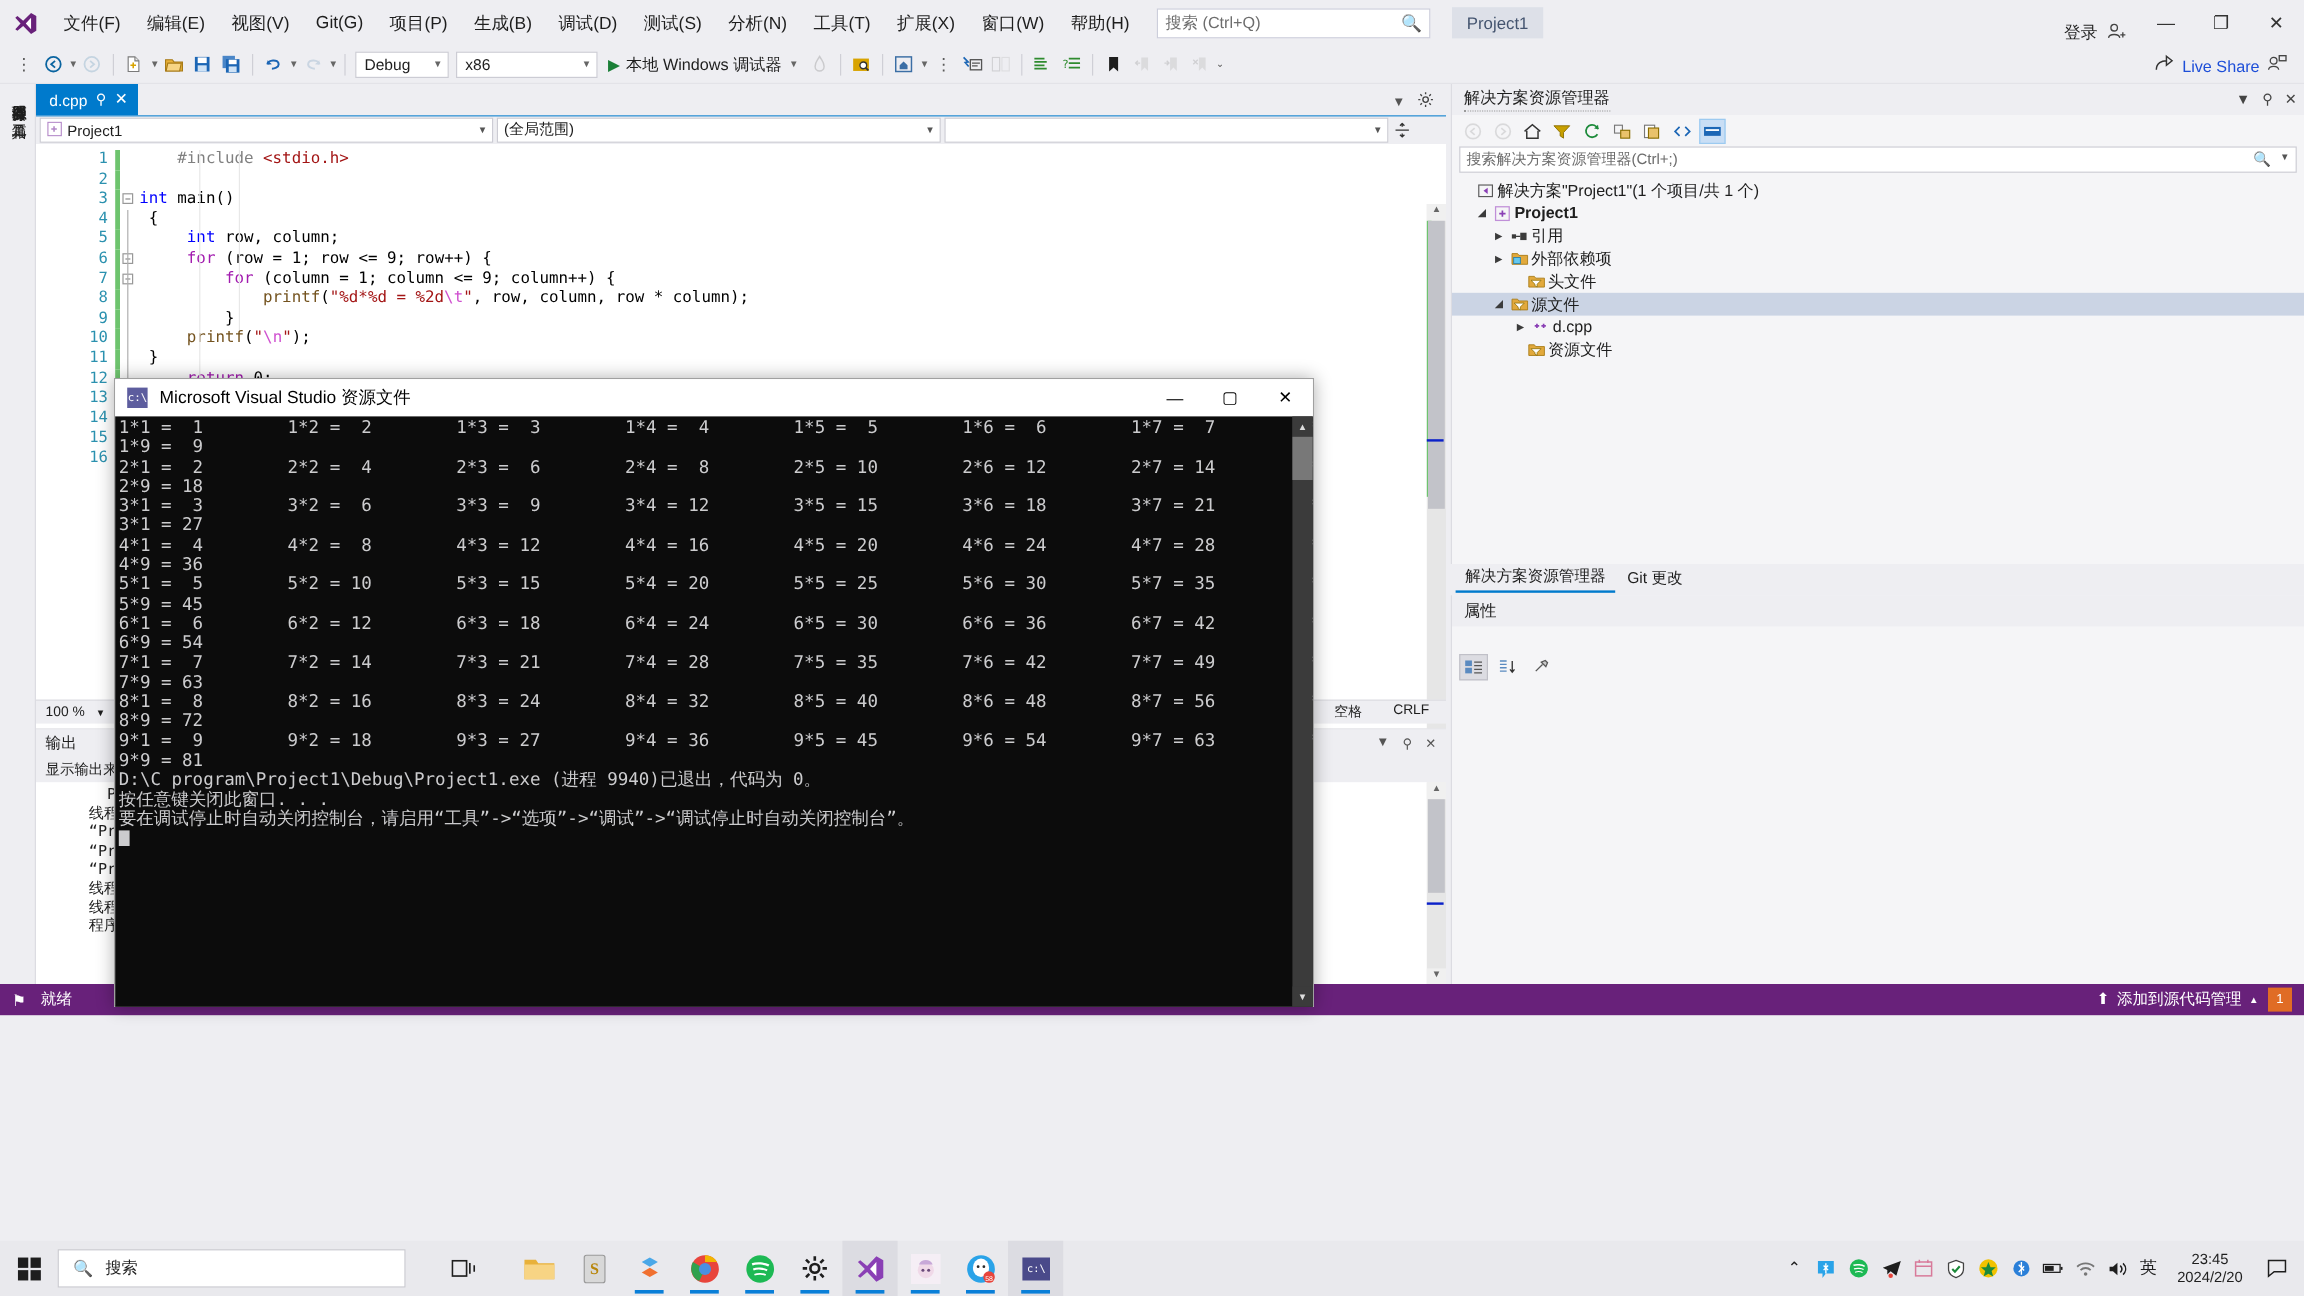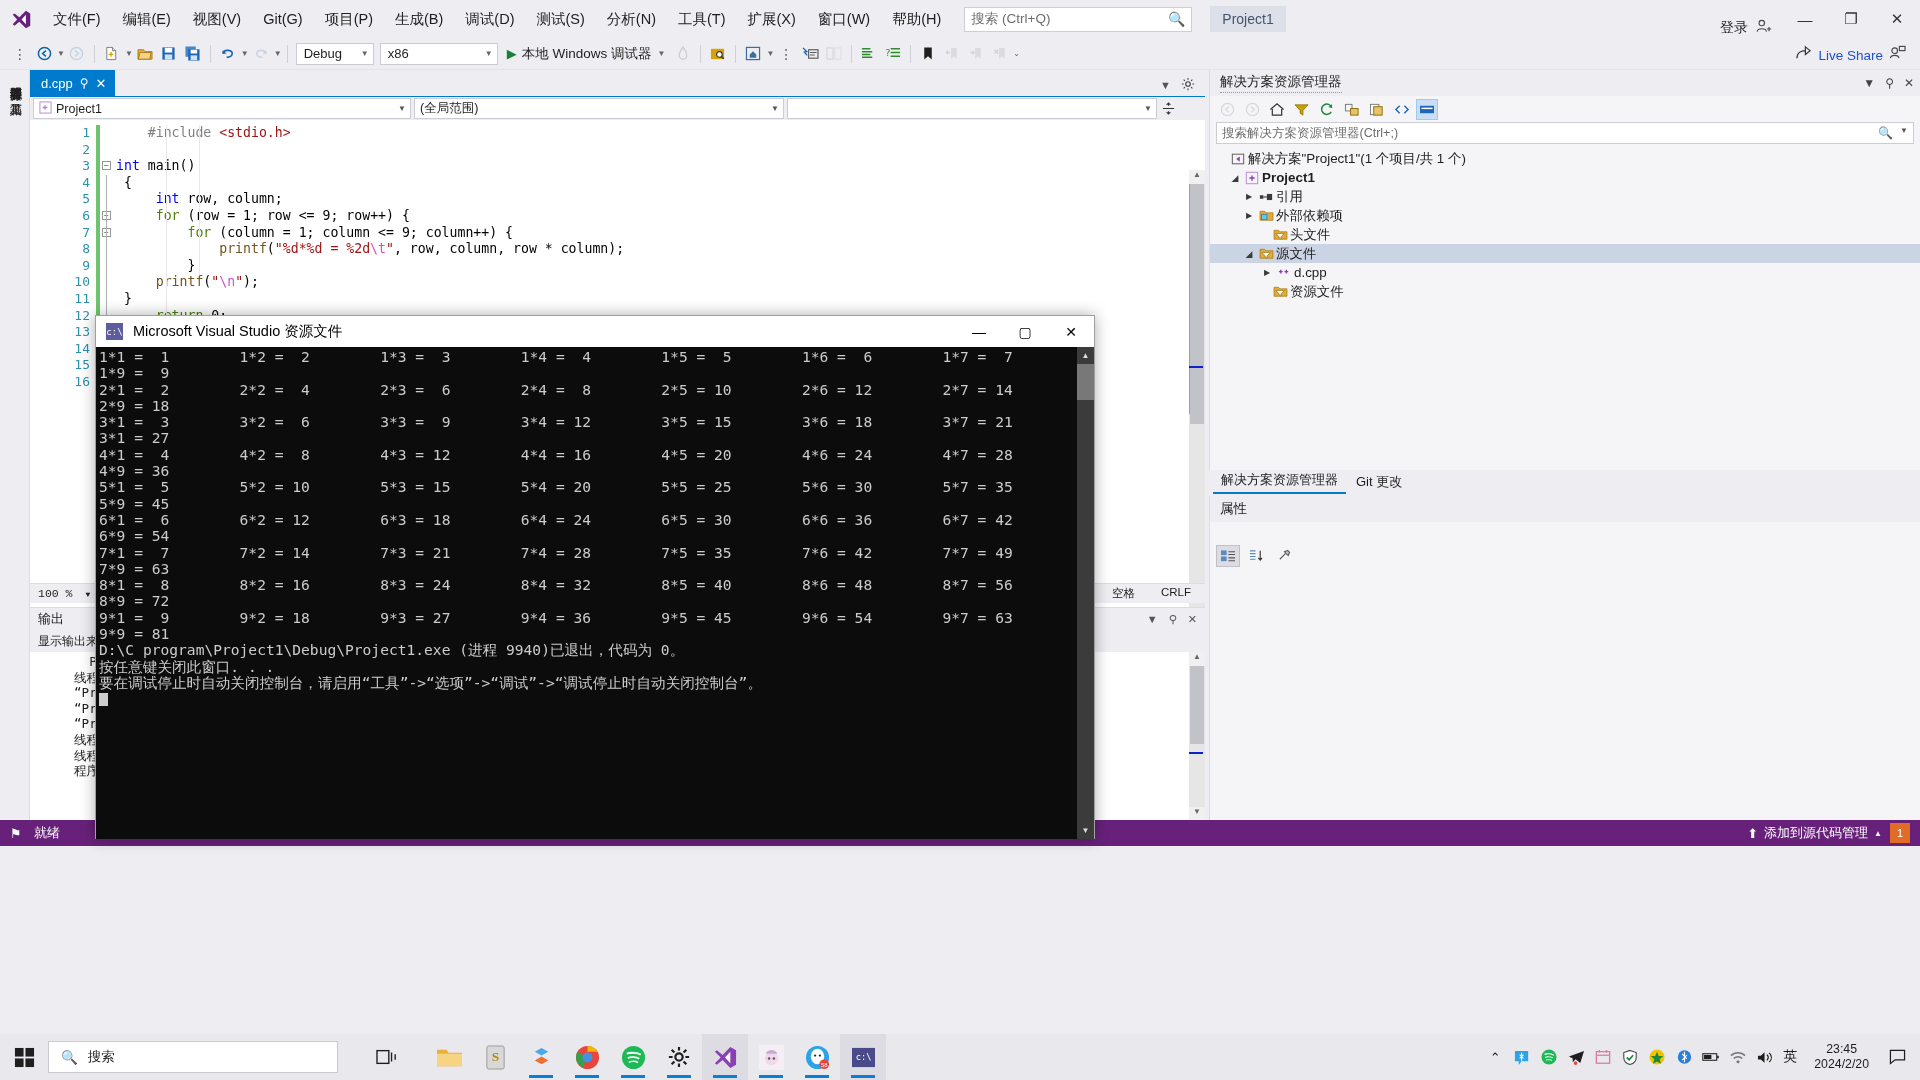--- a/index.html
+++ b/index.html
@@ -99,39 +99,39 @@
   .foldcol { width: 16px; padding-top: 5px; position: relative; }
   .foldbox {
     position: absolute; width: 9px; height: 9px; border: 1px solid #989898; background: #fff;
     font-size: 8px; line-height: 7px; text-align: center; color: #555; font-family: "DejaVu Sans Mono", monospace;
   }
   .codelines { flex: 1; padding-top: 5px; position: relative; }
   .cl {
     font-family: "DejaVu Sans Mono", monospace; font-size: 13.2px;
     height: 16.6px; line-height: 16.6px; white-space: pre; color: #000;
   }
-  .k { color: #0000ff; } .kw { color: #4d7c0f; } .pp { color: #808080; }
+  .k { color: #0000ff; } .kw { color: #a21caf; } .pp { color: #808080; }
   .str { color: #a31515; } .esc { color: #cf4fcf; } .inc { color: #a31515; }
   .fn { color: #74531f; } .num { color: #000; }
   .vstripe { position: absolute; left: 0; top: 5px; width: 1px; background: #e8e8e8; }
 
   
   .edscroll { position: absolute; right: 0; top: 50px; width: 16px; height: 650px; background: #e6e6e6; }
   .edscroll .up, .edscroll .down { height: 14px; text-align: center; font-size: 8px; color: #666; background: #f0f0f0; }
   .edscroll .thumb { position: absolute; top: 14px; left: 1px; width: 14px; height: 240px; background: #c2c3c9; }
   .edscroll .greenmark { position: absolute; left: 0; top: 14px; width: 4px; height: 230px; background: #6ec46e; }
   .edscroll .bluemark { position: absolute; left: 0; top: 196px; width: 14px; height: 2px; background: #0b21c9; }
 
   
   .zoombar {
     position: absolute; left: 30px; top: 583px; width: 1175px; height: 20px;
     background: #eeeef2; display: flex; align-items: center; font-size: 11.5px; color: #1e1e1e;
     border-top: 1px solid #dcdce2;
   }
-  .zoombar .zm { width: 74px; padding-left: 8px; font-family: Liberation Mono, monospace; }
+  .zoombar .zm { width: 74px; padding-left: 8px; }
   .zoombar .right { margin-left: auto; display: flex; gap: 26px; padding-right: 14px; }
 
   
   .outpanel {
     position: absolute; left: 30px; top: 607px; width: 1175px; height: 213px;
     background: #fff; border-top: 1px solid #dcdce2;
   }
   .out-head { height: 22px; background: #eeeef2; display: flex; align-items: center; padding: 0 8px; font-size: 13px; color: #1e1e1e; }
   .out-head .right { margin-left: auto; display: flex; gap: 11px; color: #555; font-size: 11px; align-items: center; }
   .out-toolbar { height: 22px; background: #eeeef2; display: flex; align-items: center; padding: 0 8px; font-size: 12px; color: #1e1e1e; gap: 5px; }

